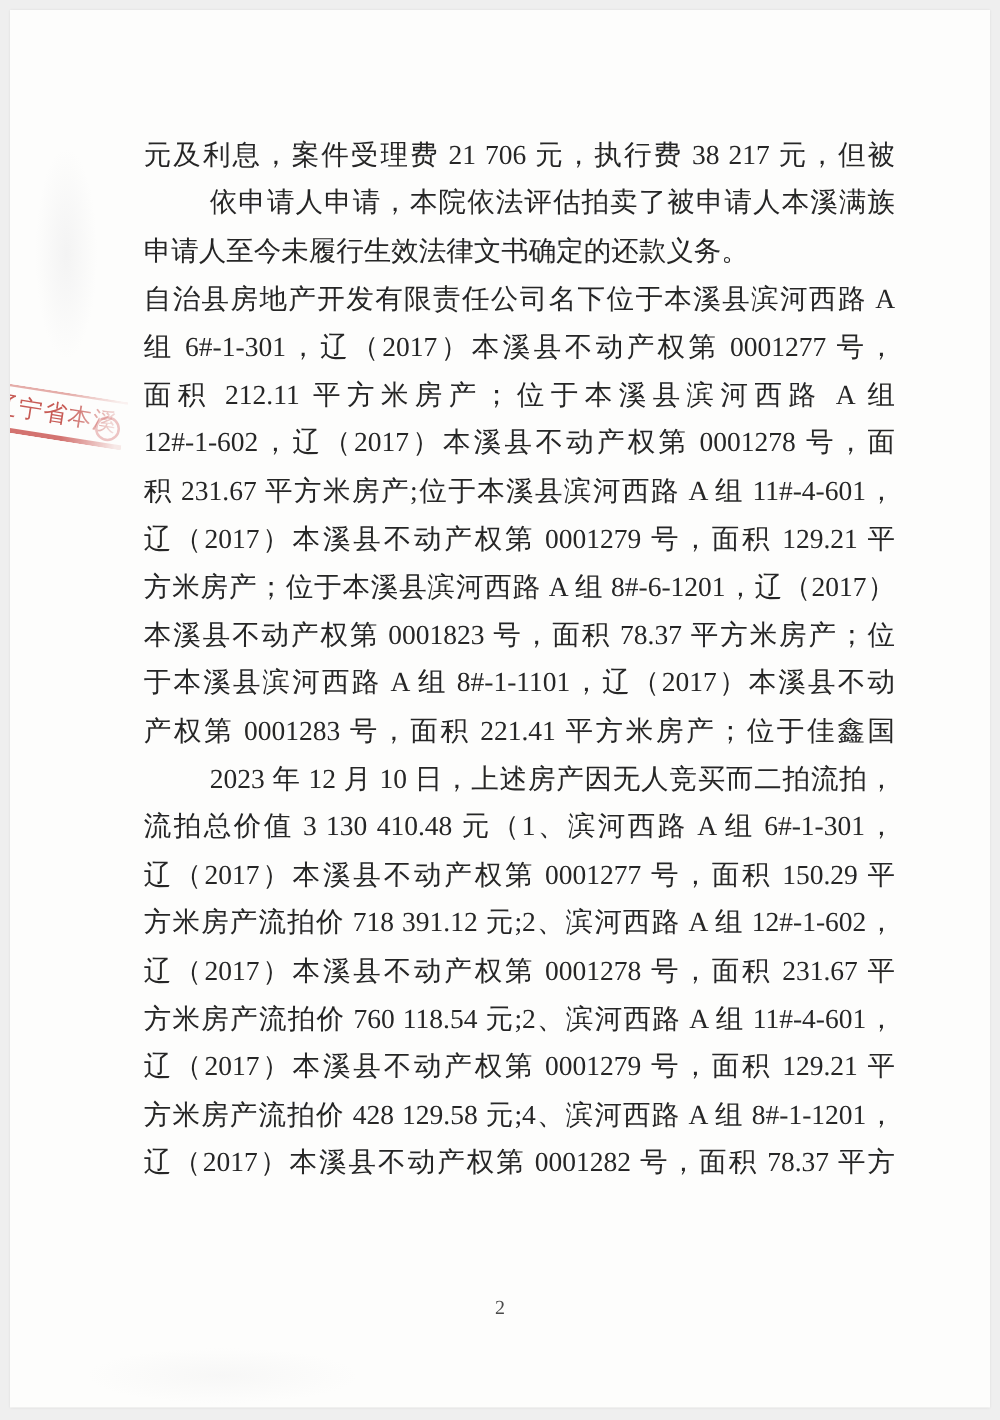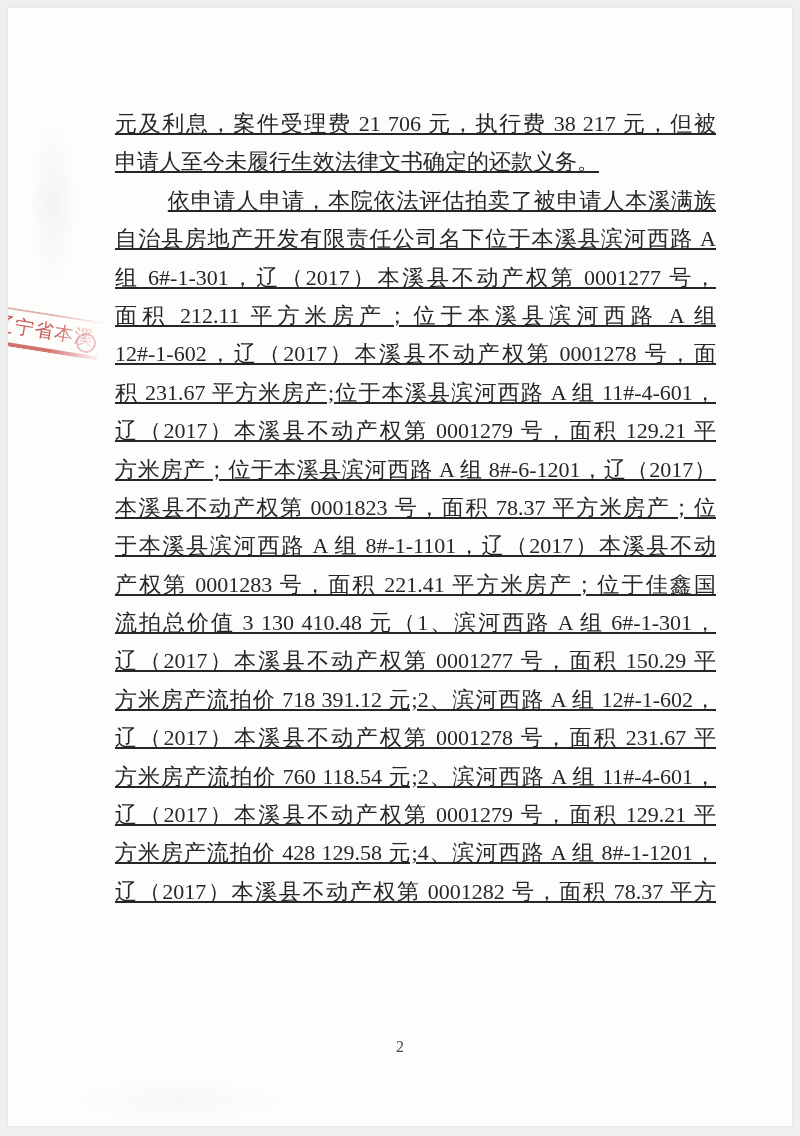--- a/index.html
+++ b/index.html
@@ -50,21 +50,20 @@
     color: #262626;
     font-size: 22px;
   }
   .line {
     height: 38.4px;
     line-height: 38.4px;
     text-align: justify;
     text-align-last: justify;
     white-space: normal;
     overflow: hidden;
-    text-decoration: underline;
   }
   .line.noj { text-align-last: left; }
   .line.indent { text-indent: 2.4em; }
   .page-number {
     position: absolute;
     left: 0;
     top: 1030px;
     width: 100%;
     text-align: center;
     font-size: 16px;
@@ -109,32 +108,33 @@
     <div class="artifact-1"></div>
     <div class="artifact-2"></div>
 
     <div class="stamp">
       <span class="stamp-inner">辽宁省本溪</span>
     </div>
     <div class="stamp-ring"></div>
 
     <div class="body-text">
         <div class="line">元及利息，案件受理费 21 706 元，执行费 38 217 元，但被</div>
+        <div class="line indent">依申请人申请，本院依法评估拍卖了被申请人本溪满族</div>
         <div class="line noj">申请人至今未履行生效法律文书确定的还款义务。</div>
-        <div class="line indent">依申请人申请，本院依法评估拍卖了被申请人本溪满族</div>
         <div class="line">自治县房地产开发有限责任公司名下位于本溪县滨河西路 A</div>
         <div class="line">组 6#-1-301，辽（2017）本溪县不动产权第 0001277 号，</div>
         <div class="line">面积 212.11 平方米房产；位于本溪县滨河西路 A 组</div>
         <div class="line">12#-1-602，辽（2017）本溪县不动产权第 0001278 号，面</div>
         <div class="line">积 231.67 平方米房产;位于本溪县滨河西路 A 组 11#-4-601，</div>
         <div class="line">辽（2017）本溪县不动产权第 0001279 号，面积 129.21 平</div>
         <div class="line">方米房产；位于本溪县滨河西路 A 组 8#-6-1201，辽（2017）</div>
         <div class="line">本溪县不动产权第 0001823 号，面积 78.37 平方米房产；位</div>
         <div class="line">于本溪县滨河西路 A 组 8#-1-1101，辽（2017）本溪县不动</div>
         <div class="line">产权第 0001283 号，面积 221.41 平方米房产；位于佳鑫国</div>
+        <div class="line indent">2023 年 12 月 10 日，上述房产因无人竞买而二拍流拍，</div>
         <div class="line">流拍总价值 3 130 410.48 元（1、滨河西路 A 组 6#-1-301，</div>
         <div class="line">辽（2017）本溪县不动产权第 0001277 号，面积 150.29 平</div>
         <div class="line">方米房产流拍价 718 391.12 元;2、滨河西路 A 组 12#-1-602，</div>
         <div class="line">辽（2017）本溪县不动产权第 0001278 号，面积 231.67 平</div>
         <div class="line">方米房产流拍价 760 118.54 元;2、滨河西路 A 组 11#-4-601，</div>
         <div class="line">辽（2017）本溪县不动产权第 0001279 号，面积 129.21 平</div>
         <div class="line">方米房产流拍价 428 129.58 元;4、滨河西路 A 组 8#-1-1201，</div>
         <div class="line">辽（2017）本溪县不动产权第 0001282 号，面积 78.37 平方</div>
       </div>
 

